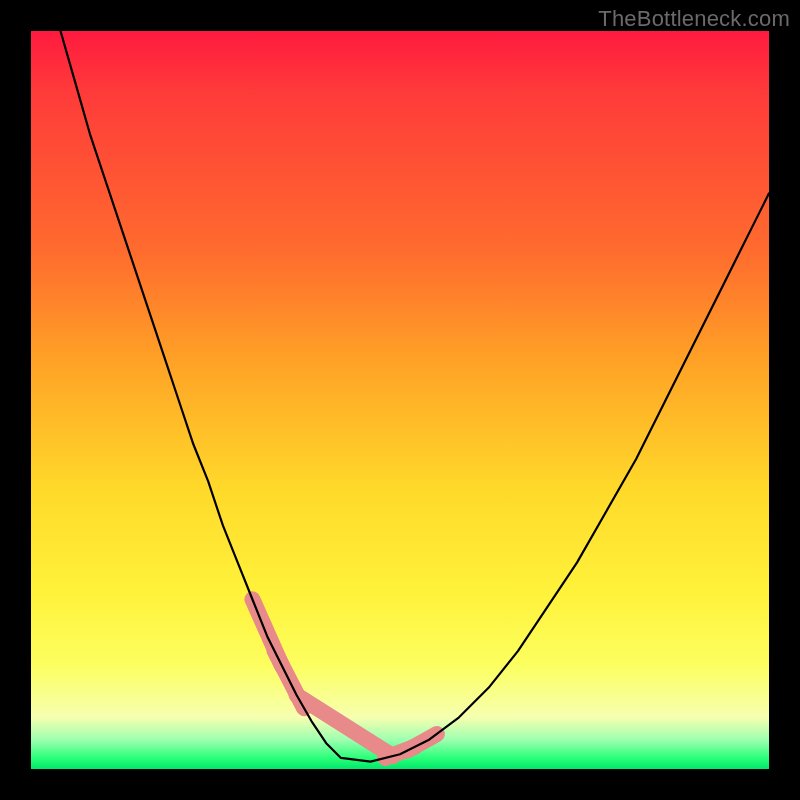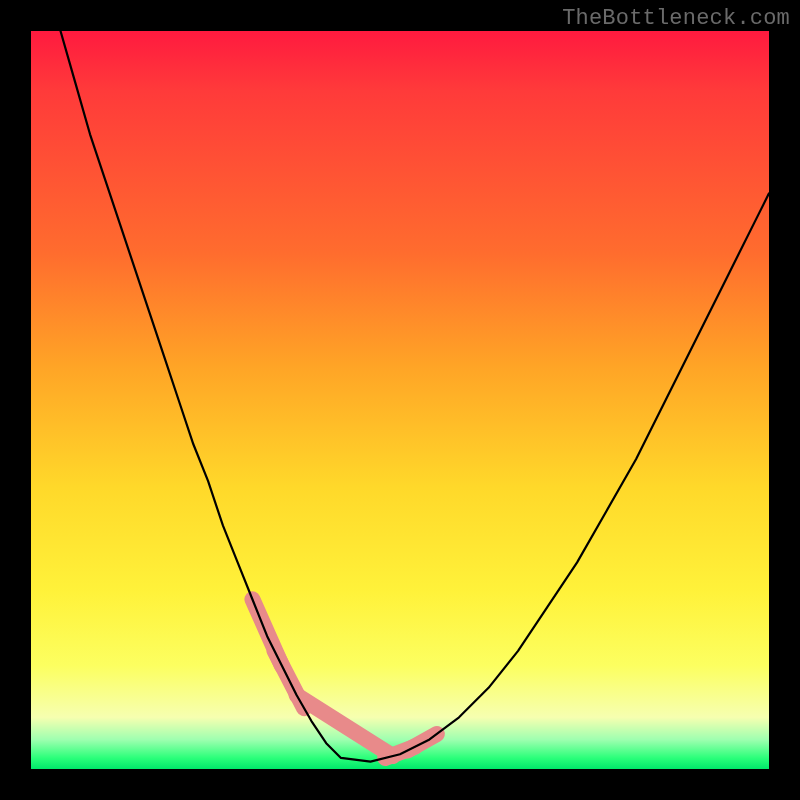--- a/index.html
+++ b/index.html
@@ -11,21 +11,20 @@
     background: #000;
     font-family: Arial, Helvetica, sans-serif;
   }
   .frame {
     position: absolute;
     left: 0;
     top: 0;
     width: 800px;
     height: 800px;
     background: #000;
-    font-family: Liberation Mono, monospace;
   }
   .plot {
     position: absolute;
     left: 31px;
     top: 31px;
     width: 738px;
     height: 738px;
     
     background: linear-gradient(
       to bottom,

